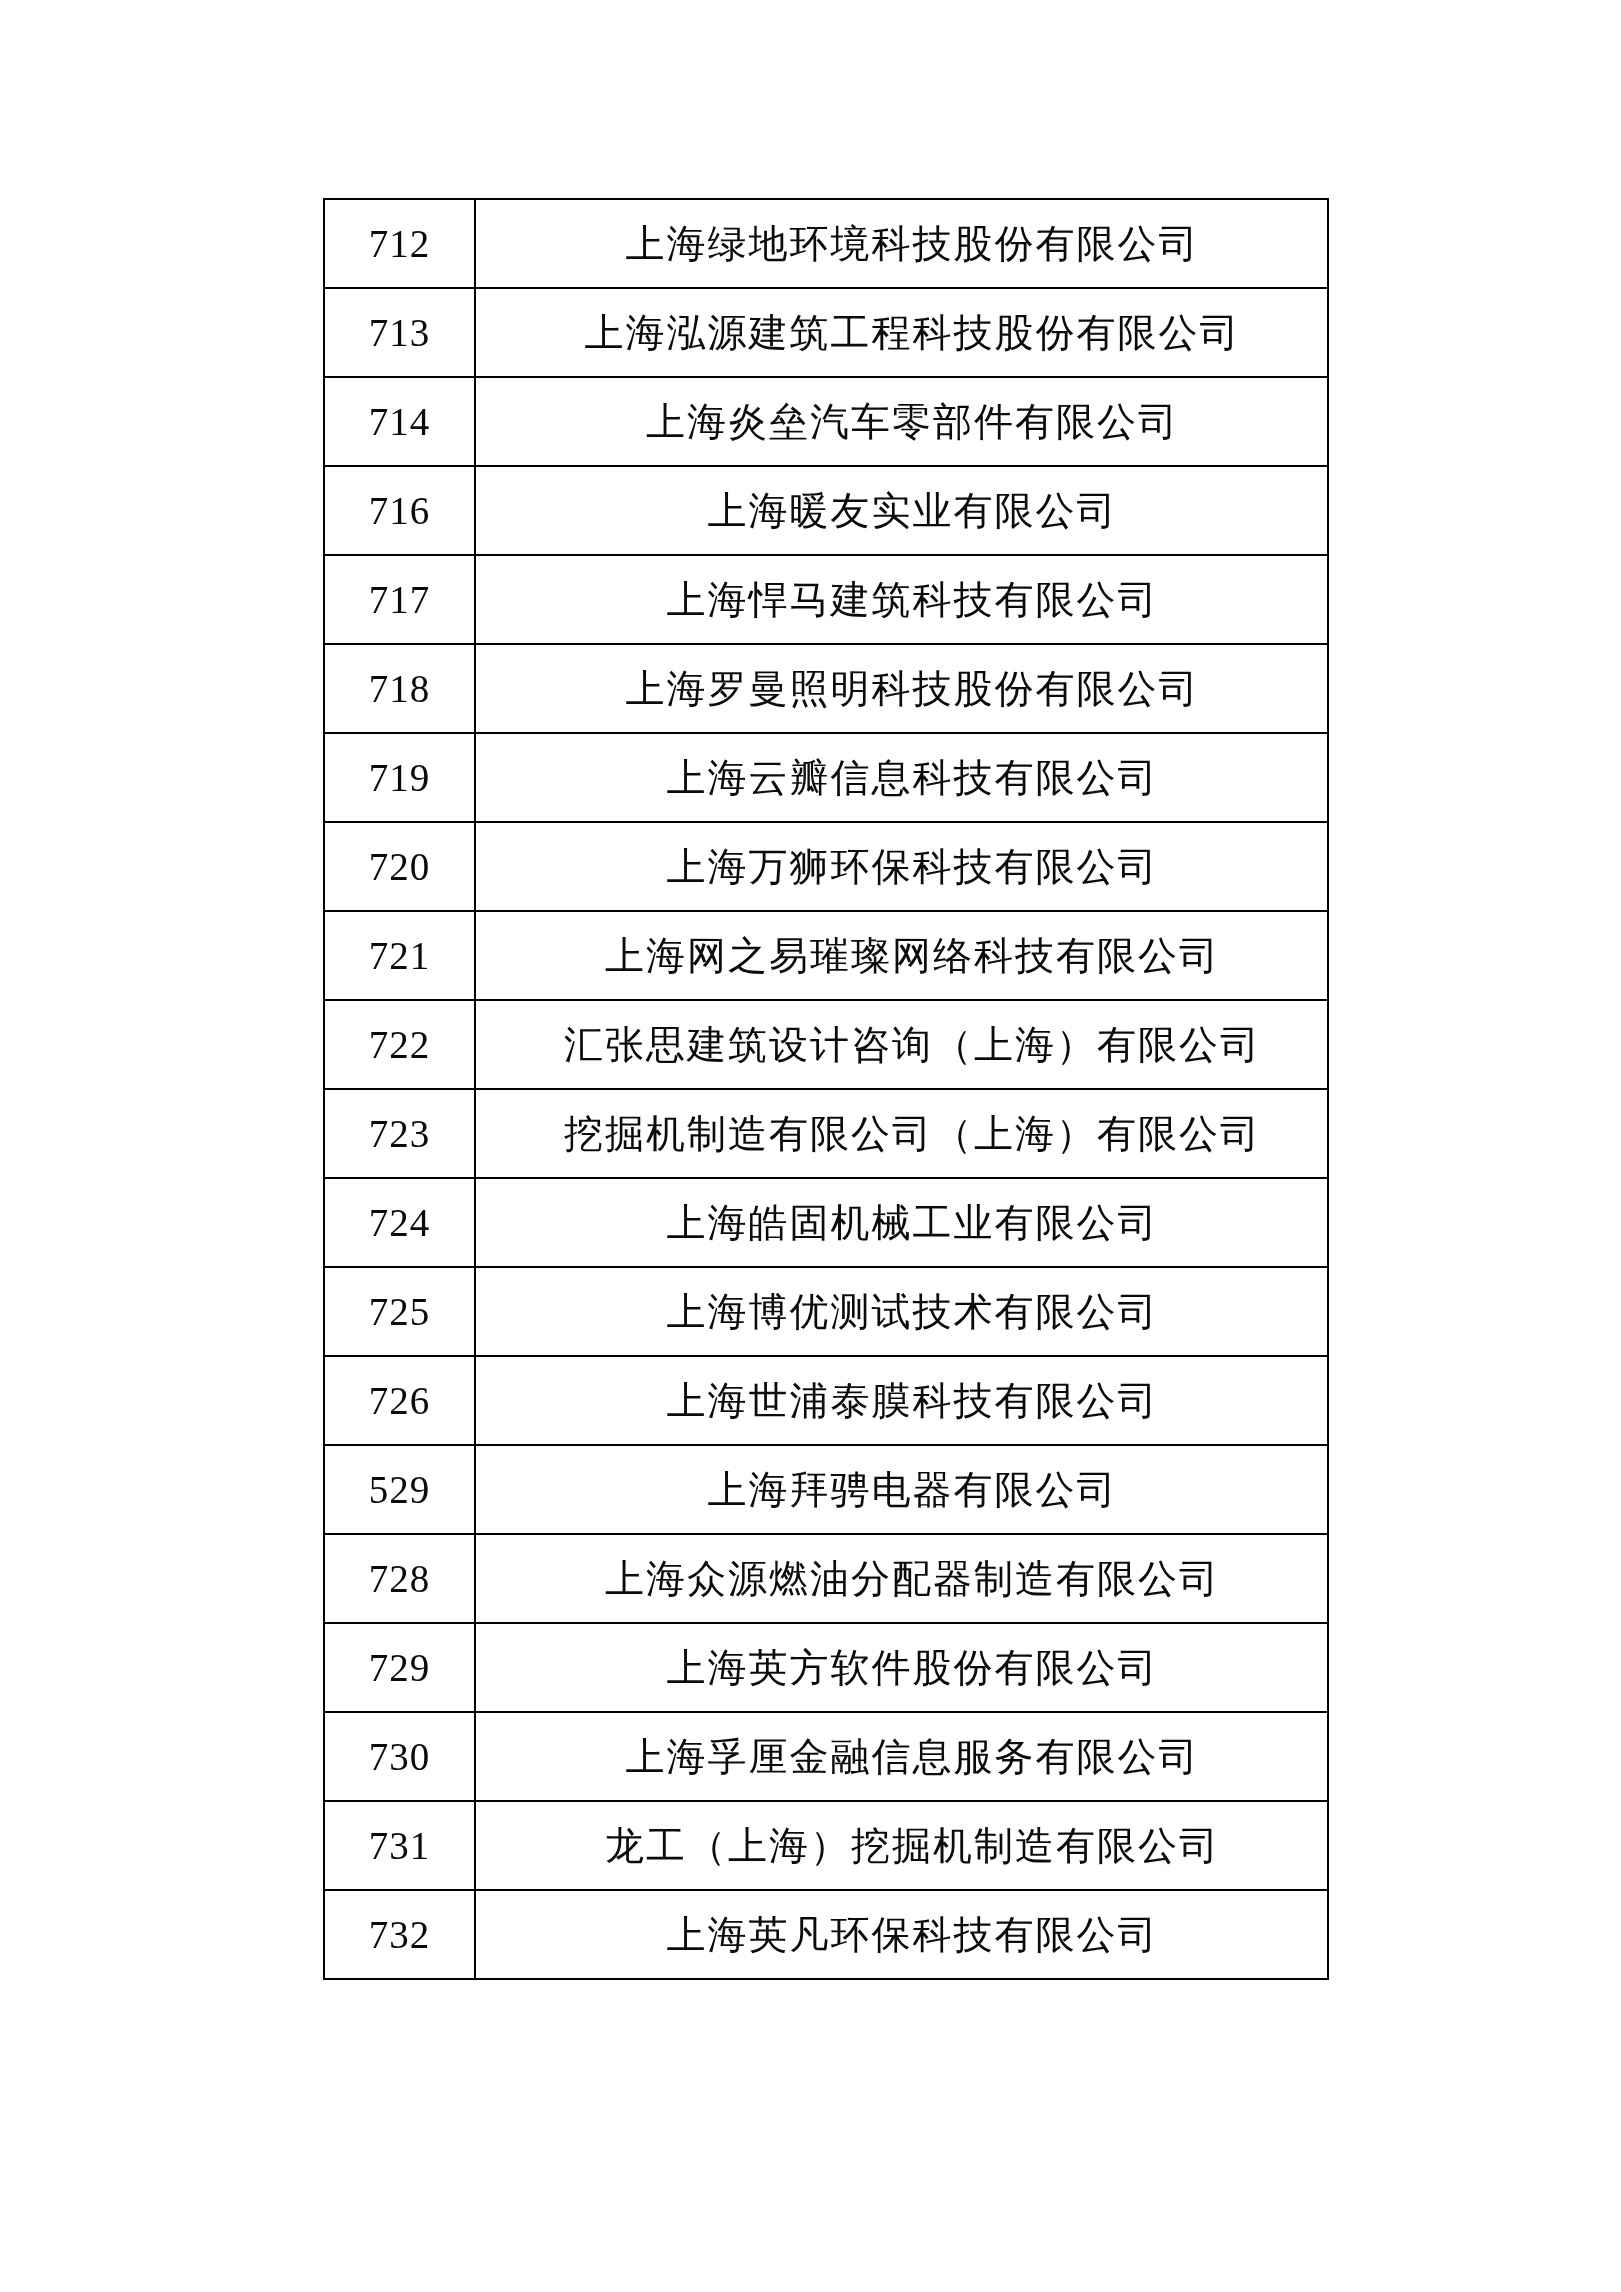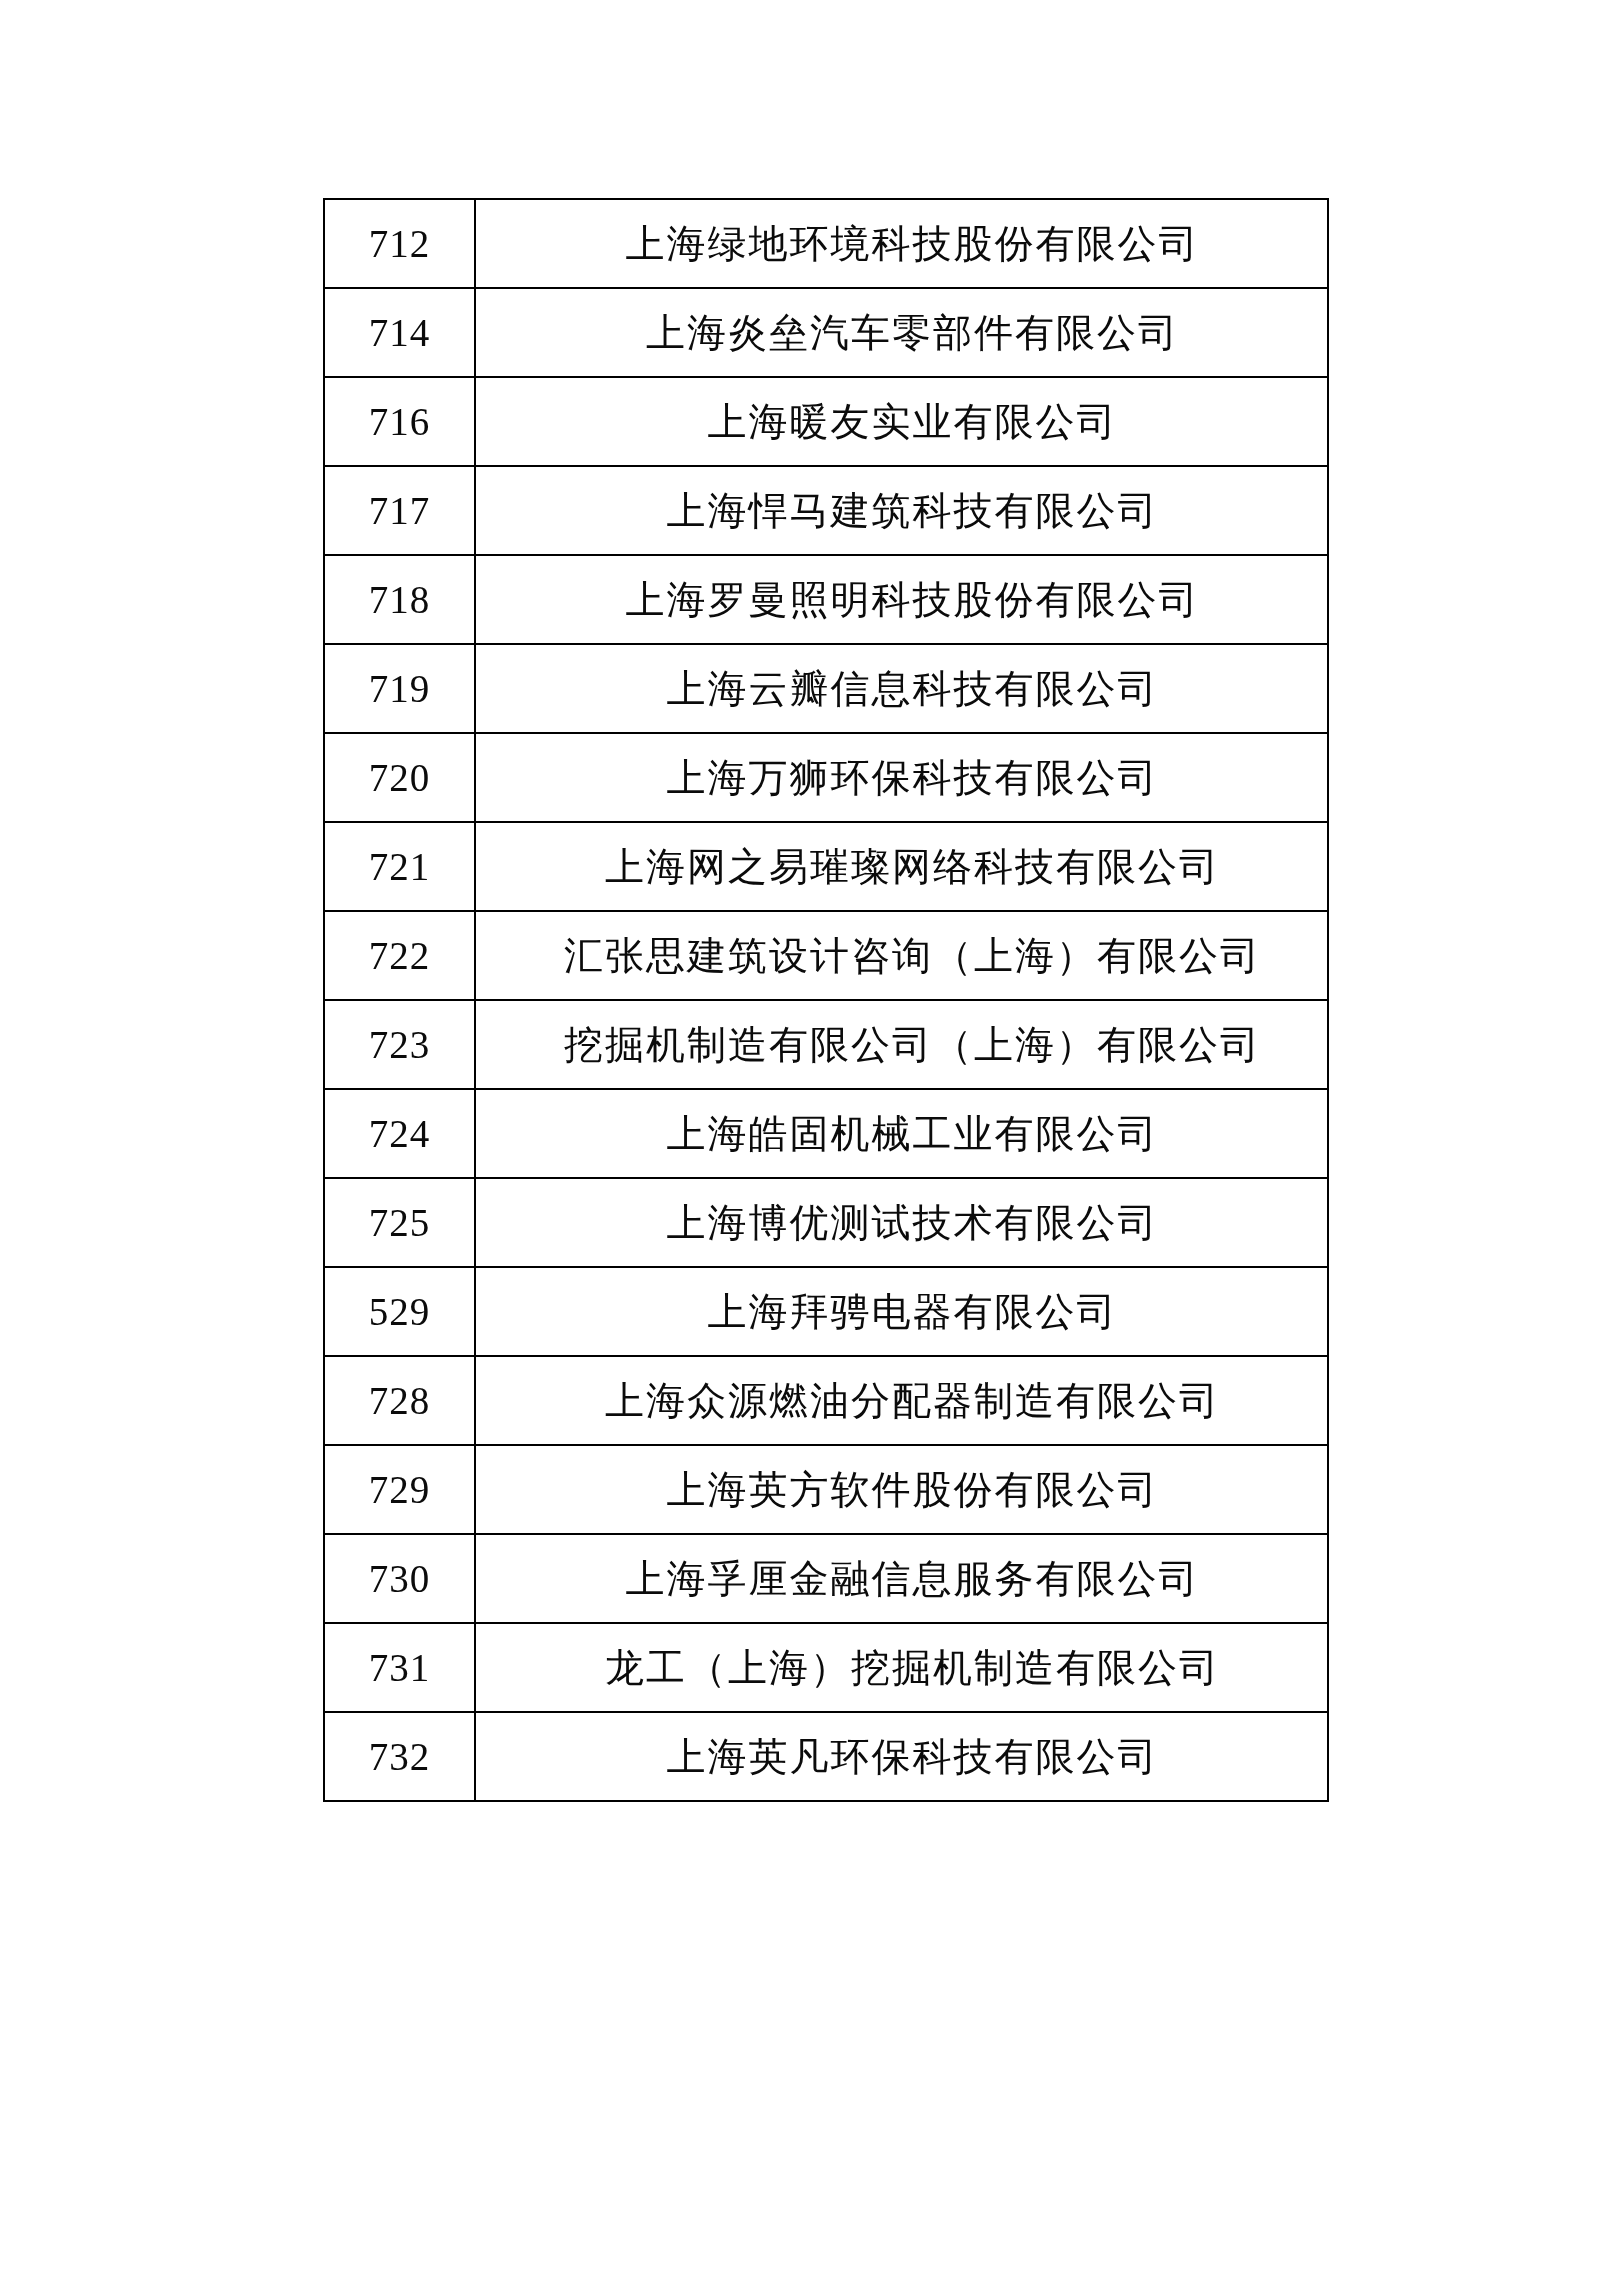--- a/index.html
+++ b/index.html
@@ -53,20 +53,24 @@
 <body>
 
 <div class="page">
   <table class="company-table">
     <tbody>
       <tr>
         <td class="cell-num">712</td>
         <td class="cell-name">上海绿地环境科技股份有限公司</td>
       </tr>
       <tr>
+        <td class="cell-num">713</td>
+        <td class="cell-name">上海泓源建筑工程科技股份有限公司</td>
+      </tr>
+      <tr>
         <td class="cell-num">714</td>
         <td class="cell-name">上海炎垒汽车零部件有限公司</td>
       </tr>
       <tr>
         <td class="cell-num">716</td>
         <td class="cell-name">上海暖友实业有限公司</td>
       </tr>
       <tr>
         <td class="cell-num">717</td>
         <td class="cell-name">上海悍马建筑科技有限公司</td>
@@ -97,20 +101,24 @@
       </tr>
       <tr>
         <td class="cell-num">724</td>
         <td class="cell-name">上海皓固机械工业有限公司</td>
       </tr>
       <tr>
         <td class="cell-num">725</td>
         <td class="cell-name">上海博优测试技术有限公司</td>
       </tr>
       <tr>
+        <td class="cell-num">726</td>
+        <td class="cell-name">上海世浦泰膜科技有限公司</td>
+      </tr>
+      <tr>
         <td class="cell-num">529</td>
         <td class="cell-name">上海拜骋电器有限公司</td>
       </tr>
       <tr>
         <td class="cell-num">728</td>
         <td class="cell-name">上海众源燃油分配器制造有限公司</td>
       </tr>
       <tr>
         <td class="cell-num">729</td>
         <td class="cell-name">上海英方软件股份有限公司</td>

